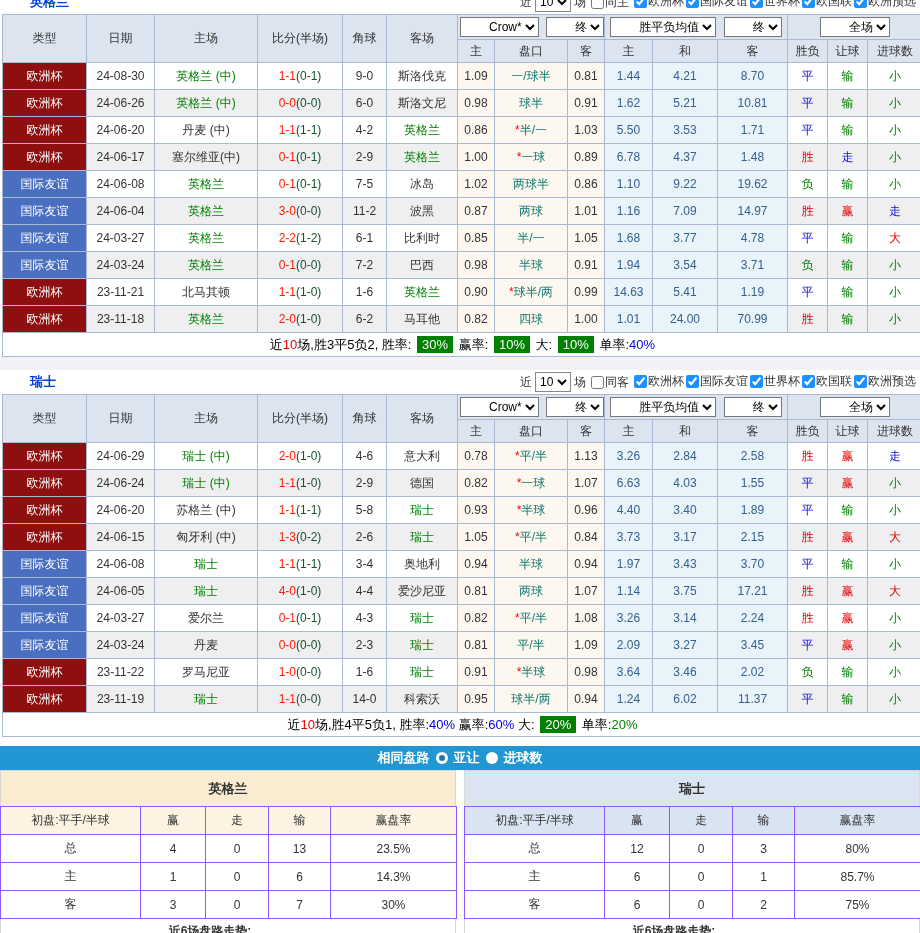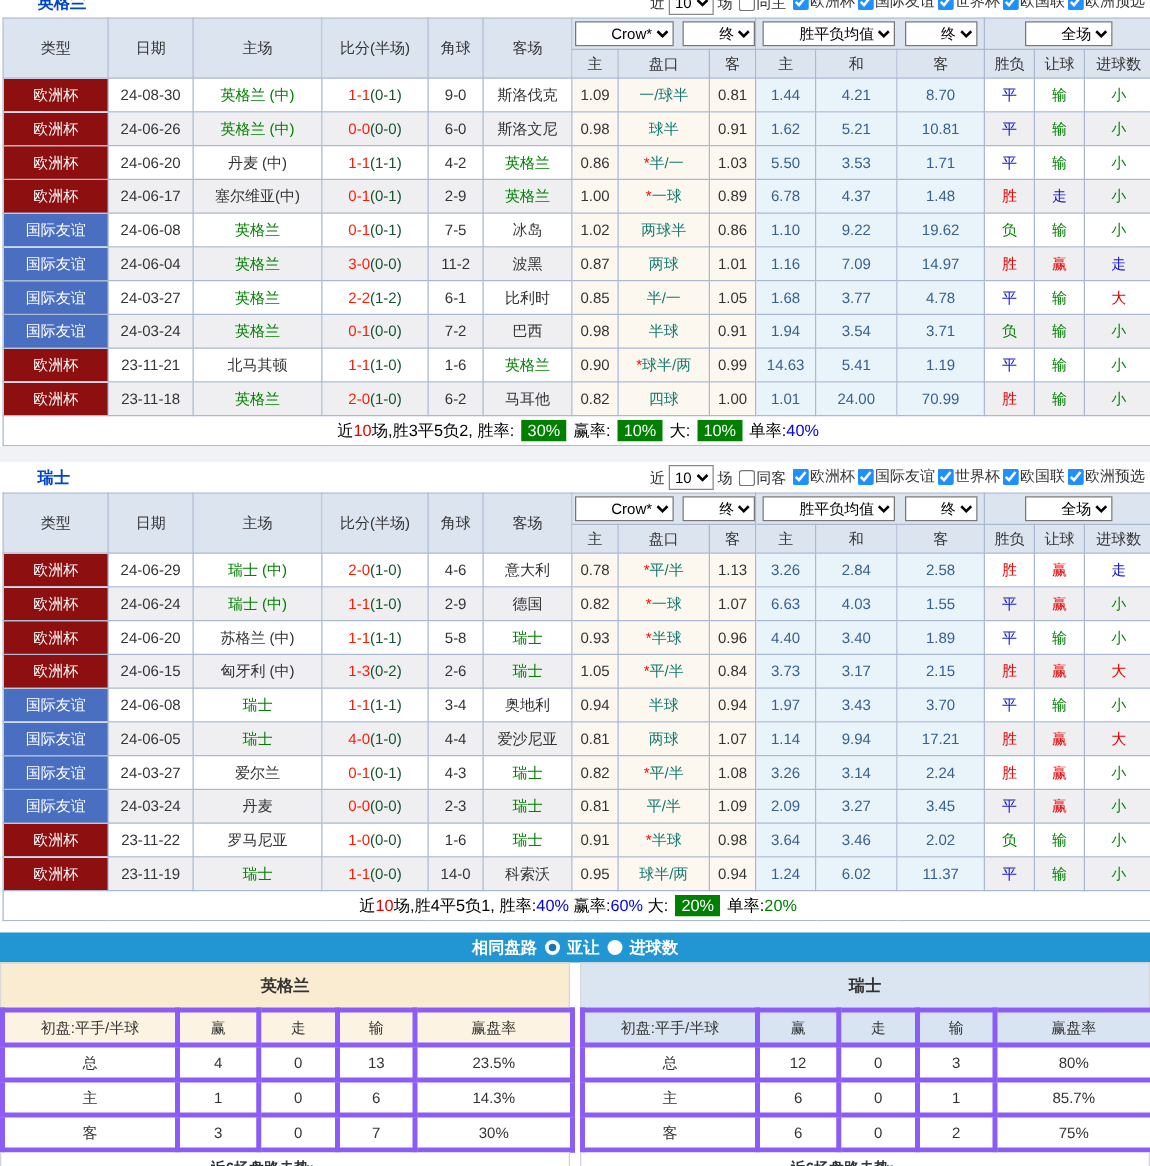--- a/index.html
+++ b/index.html
@@ -50,21 +50,21 @@
   
   .road-bar { height: 24px; background: #2196d3; color: #fff; font-weight: bold; font-size: 13px; display: flex; align-items: center; justify-content: center; gap: 6px; }
   .radio { width: 12px; height: 12px; border-radius: 50%; background: #fff; display: inline-block; }
   .radio[data-checked="true"]::after { content: ""; display: block; width: 6px; height: 6px; border-radius: 50%; background: #1a78b0; margin: 3px; }
   .road-wrap { display: flex; gap: 8px; width: 920px; }
   .road-half { width: 456px; }
   .road-team { height: 36px; display: flex; align-items: center; justify-content: center; font-weight: bold; font-size: 13px; border: 1px solid #d8d8d8; border-bottom: none; }
   .road-half.eng .road-team { background: #faecd0; }
   .road-half.swi .road-team { background: #dbe5f1; }
   table.road { width: 100%; border-collapse: collapse; table-layout: fixed; }
-  .road th, .road td { border: 4px solid #8b5cf6; text-align: center; height: 28px; font-weight: normal; }
+  .road th, .road td { border: 1px solid #8b5cf6; text-align: center; height: 28px; font-weight: normal; }
   .road-half.eng .road thead th { background: #fcf3e2; }
   .road-half.swi .road thead th { background: #d9e4f2; }
   .road tbody td { background: #fff; }
   .road-trend { height: 25px; border: 1px solid #d4d4d4; border-top: none; display: flex; align-items: center; justify-content: center; background: #fff; font-weight: bold; }
   .tchar { margin: 0 3px; font-weight: bold; }
 </style>
 </head>
 <body>
 
 <div class="clip">
@@ -504,21 +504,21 @@
       <td data-t="fr">国际友谊</td>
       <td>24-06-05</td>
       <td data-c="g">瑞士</td>
       <td><span class="sc">4-0</span><span class="half">(1-0)</span></td>
       <td>4-4</td>
       <td data-c="k">爱沙尼亚</td>
       <td class="bg-cream">0.81</td>
       <td class="bg-cream"><span class="star"></span><span class="hc">两球</span></td>
       <td class="bg-cream">1.07</td>
       <td class="bg-blue avgv">1.14</td>
-      <td class="bg-blue avgv">9.94</td>
+      <td class="bg-blue avgv">3.75</td>
       <td class="bg-blue avgv">17.21</td>
       <td data-c="r">胜</td>
       <td data-c="r">赢</td>
       <td data-c="r">大</td>
     </tr>
       <tr>
       <td data-t="fr">国际友谊</td>
       <td>24-03-27</td>
       <td data-c="k">爱尔兰</td>
       <td><span class="sc">0-1</span><span class="half">(0-1)</span></td>

